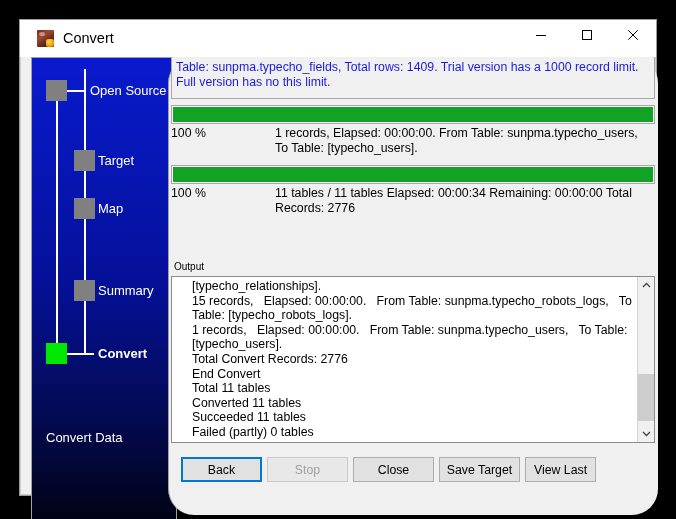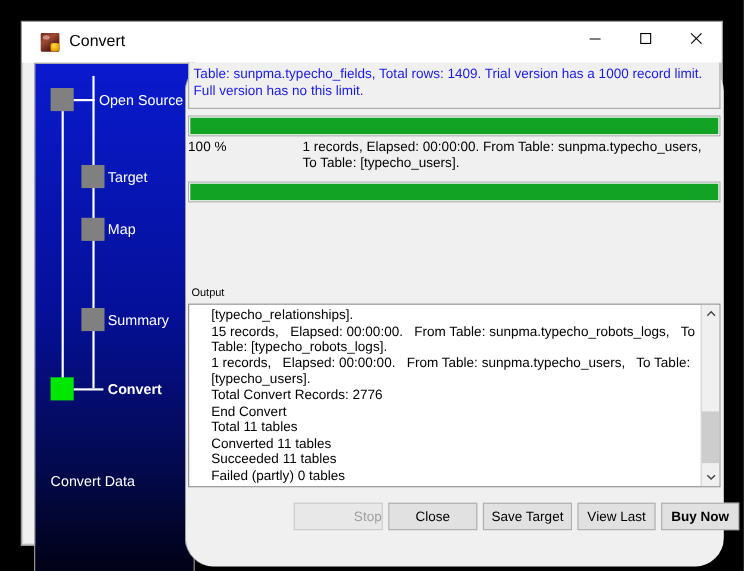--- a/index.html
+++ b/index.html
@@ -385,20 +385,23 @@
           <div class="prog-fill" style="width:100%;"></div>
         </div>
         <div class="prog-info">
           <span class="pct">100 %</span><span class="detail">1 records,   Elapsed: 00:00:00.   From Table: sunpma.typecho_users,  To Table: [typecho_users].</span>
         </div>
       </div>
 
       <div class="prog-group" style="top:108px; height:50px;">
         <div class="prog-outer">
           <div class="prog-fill" style="width:100%;"></div>
+        </div>
+        <div class="prog-info">
+          <span class="pct">100 %</span><span class="detail">11 tables / 11 tables   Elapsed: 00:00:34   Remaining: 00:00:00   Total Records: 2776</span>
         </div>
       </div>
 
       <div id="output-label">Output</div>
 
       <div id="output-box">
         <div id="output-text">[typecho_relationships].
 15 records,   Elapsed: 00:00:00.   From Table: sunpma.typecho_robots_logs,   To Table: [typecho_robots_logs].
 1 records,   Elapsed: 00:00:00.   From Table: sunpma.typecho_users,   To Table: [typecho_users].
 Total Convert Records: 2776
@@ -416,22 +419,22 @@
           <div id="sb-thumb"></div>
           <div class="sb-arrow" id="sb-down">
             <svg width="9" height="7" viewBox="0 0 9 7">
               <polyline points="1,2 4.5,5.5 8,2" fill="none" stroke="#444" stroke-width="1.3"></polyline>
             </svg>
           </div>
         </div>
       </div>
 
       <div id="button-row">
-        <button class="dlg-btn disabled" style="left:96px; width:81px;text-align:right;">Stop</button>
+        <button class="dlg-btn default" style="left:10px; width:81px;">Back</button>
+        <button class="dlg-btn disabled" style="left:96px; width:81px;">Stop</button>
         <button class="dlg-btn" style="left:182px; width:81px;">Close</button>
         <button class="dlg-btn" style="left:268px; width:81px;">Save Target</button>
         <button class="dlg-btn" style="left:354px; width:71px;">View Last</button>
-        <button class="dlg-btn strong" style="left:430px; width:71px;">Buy Now</button>
       </div>
 
     </div>
   </div>
 </div>
 
 </body></html>

